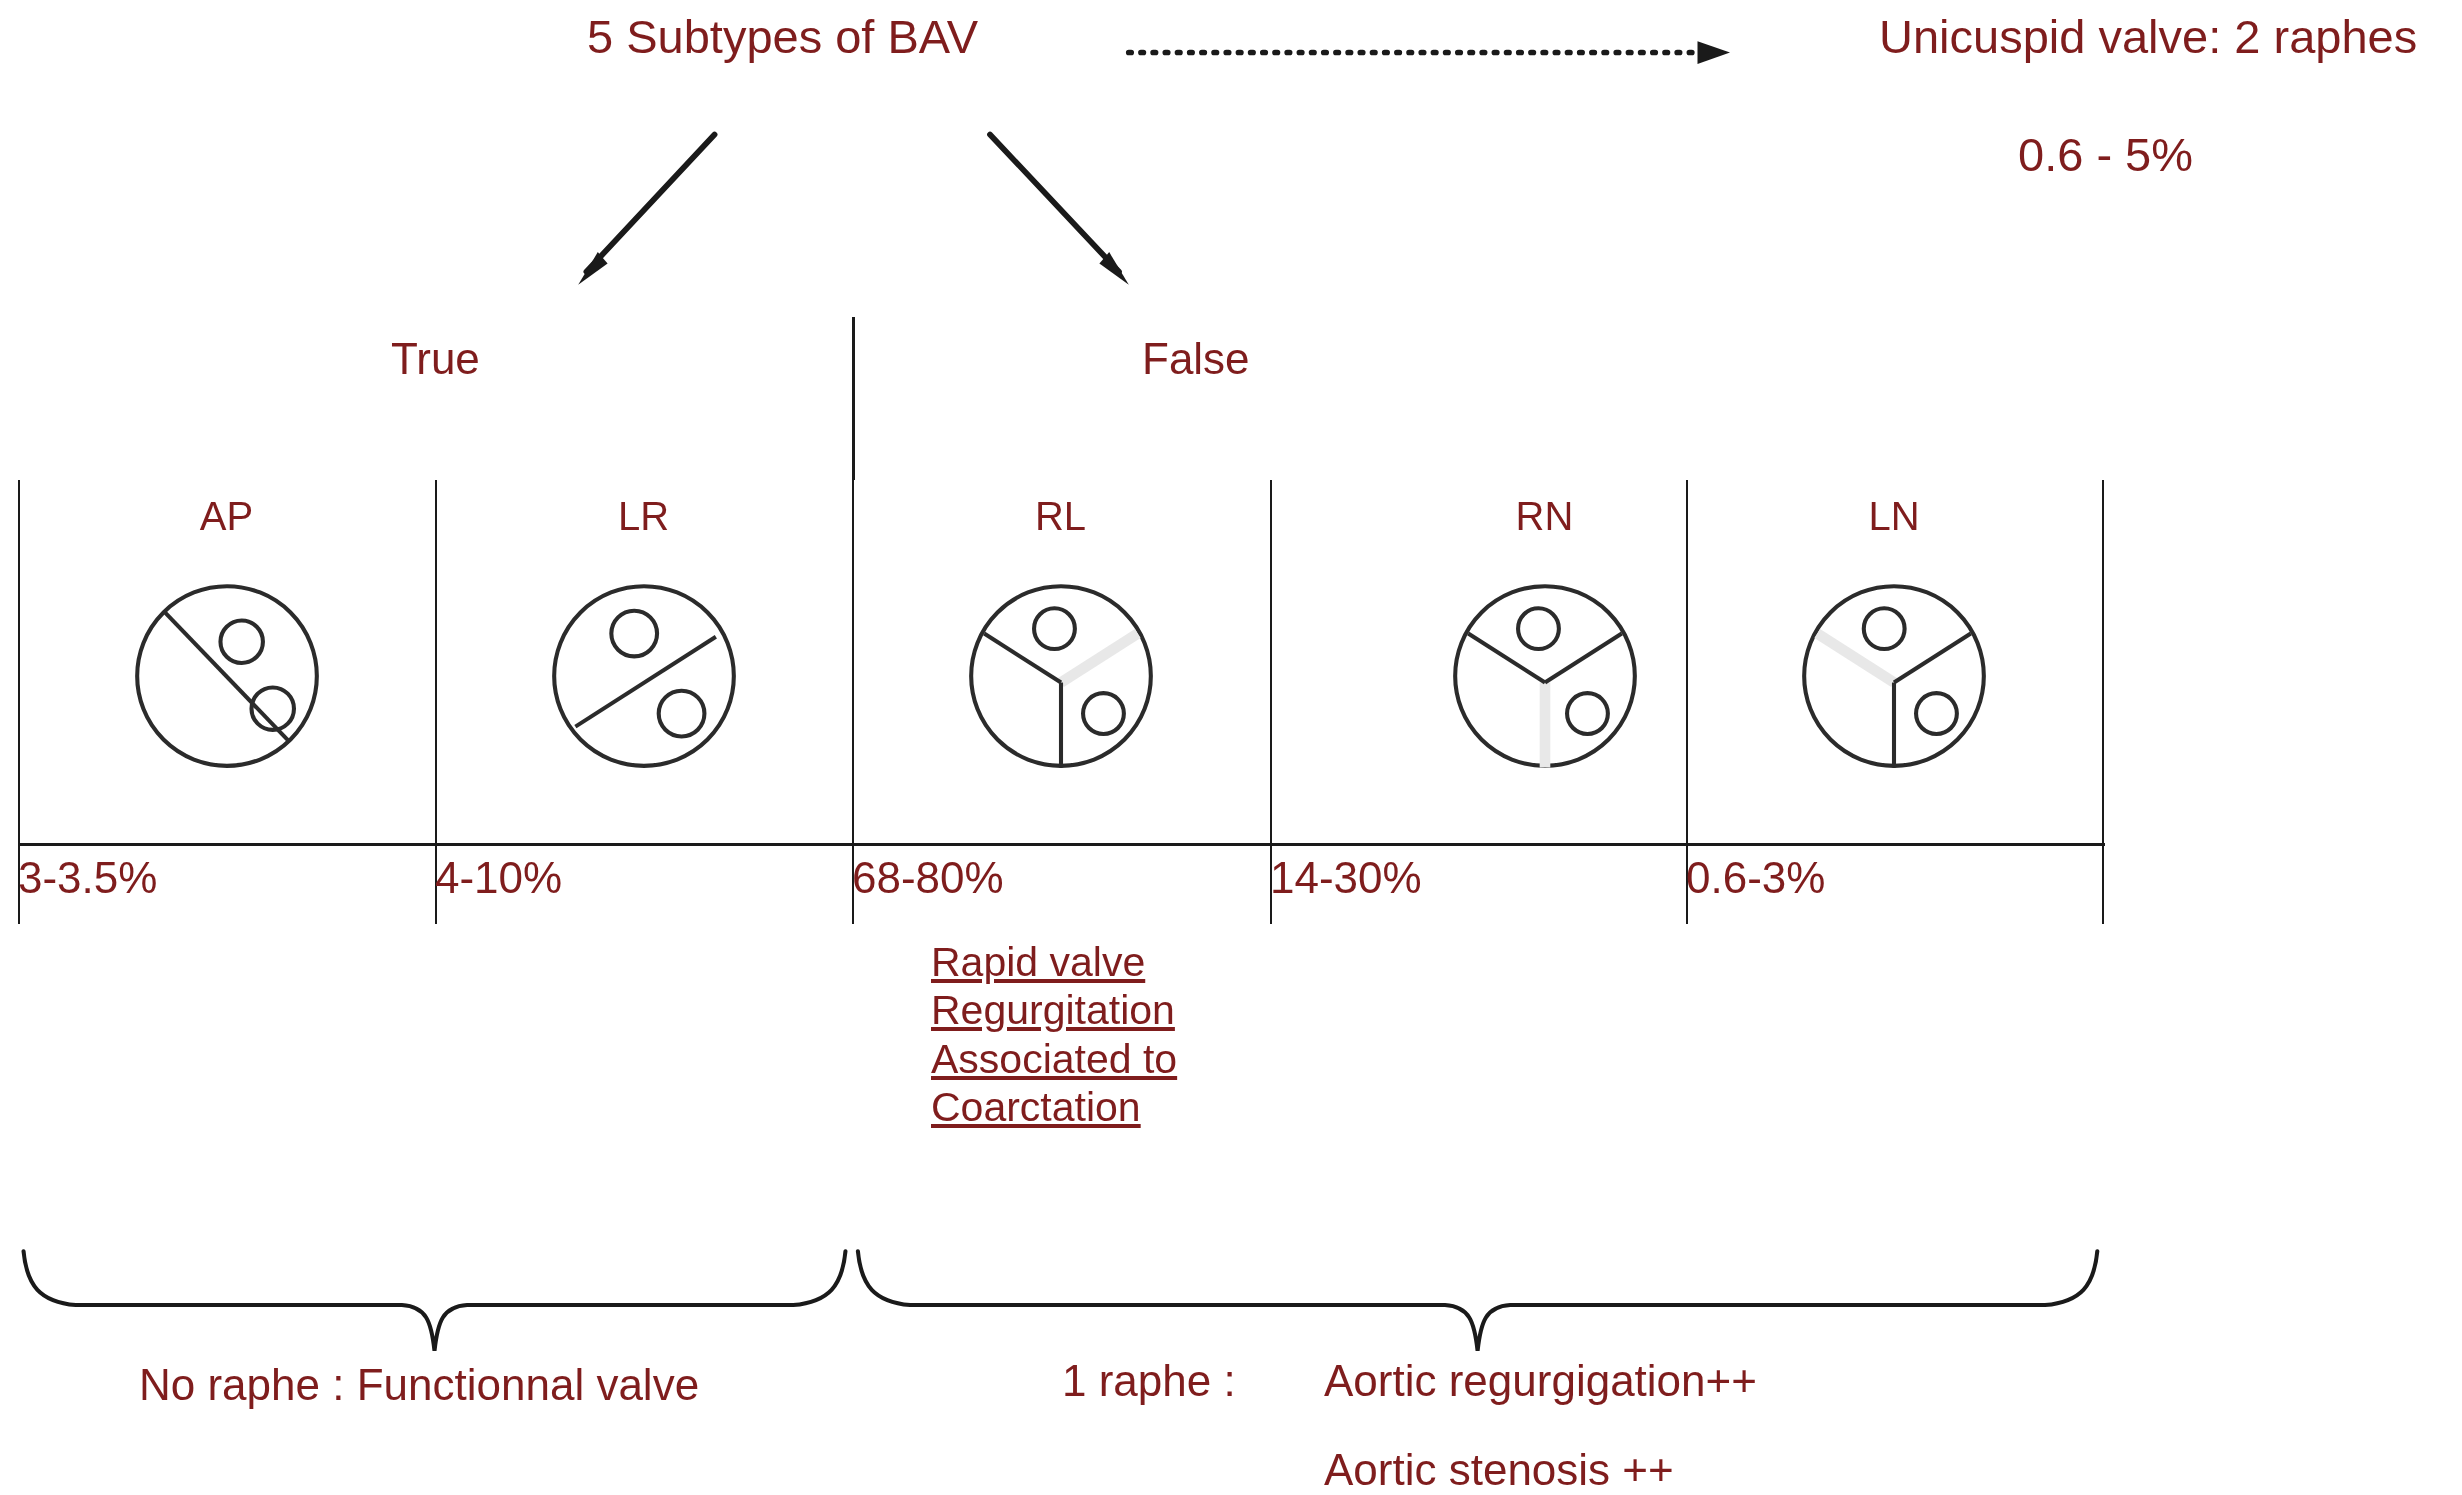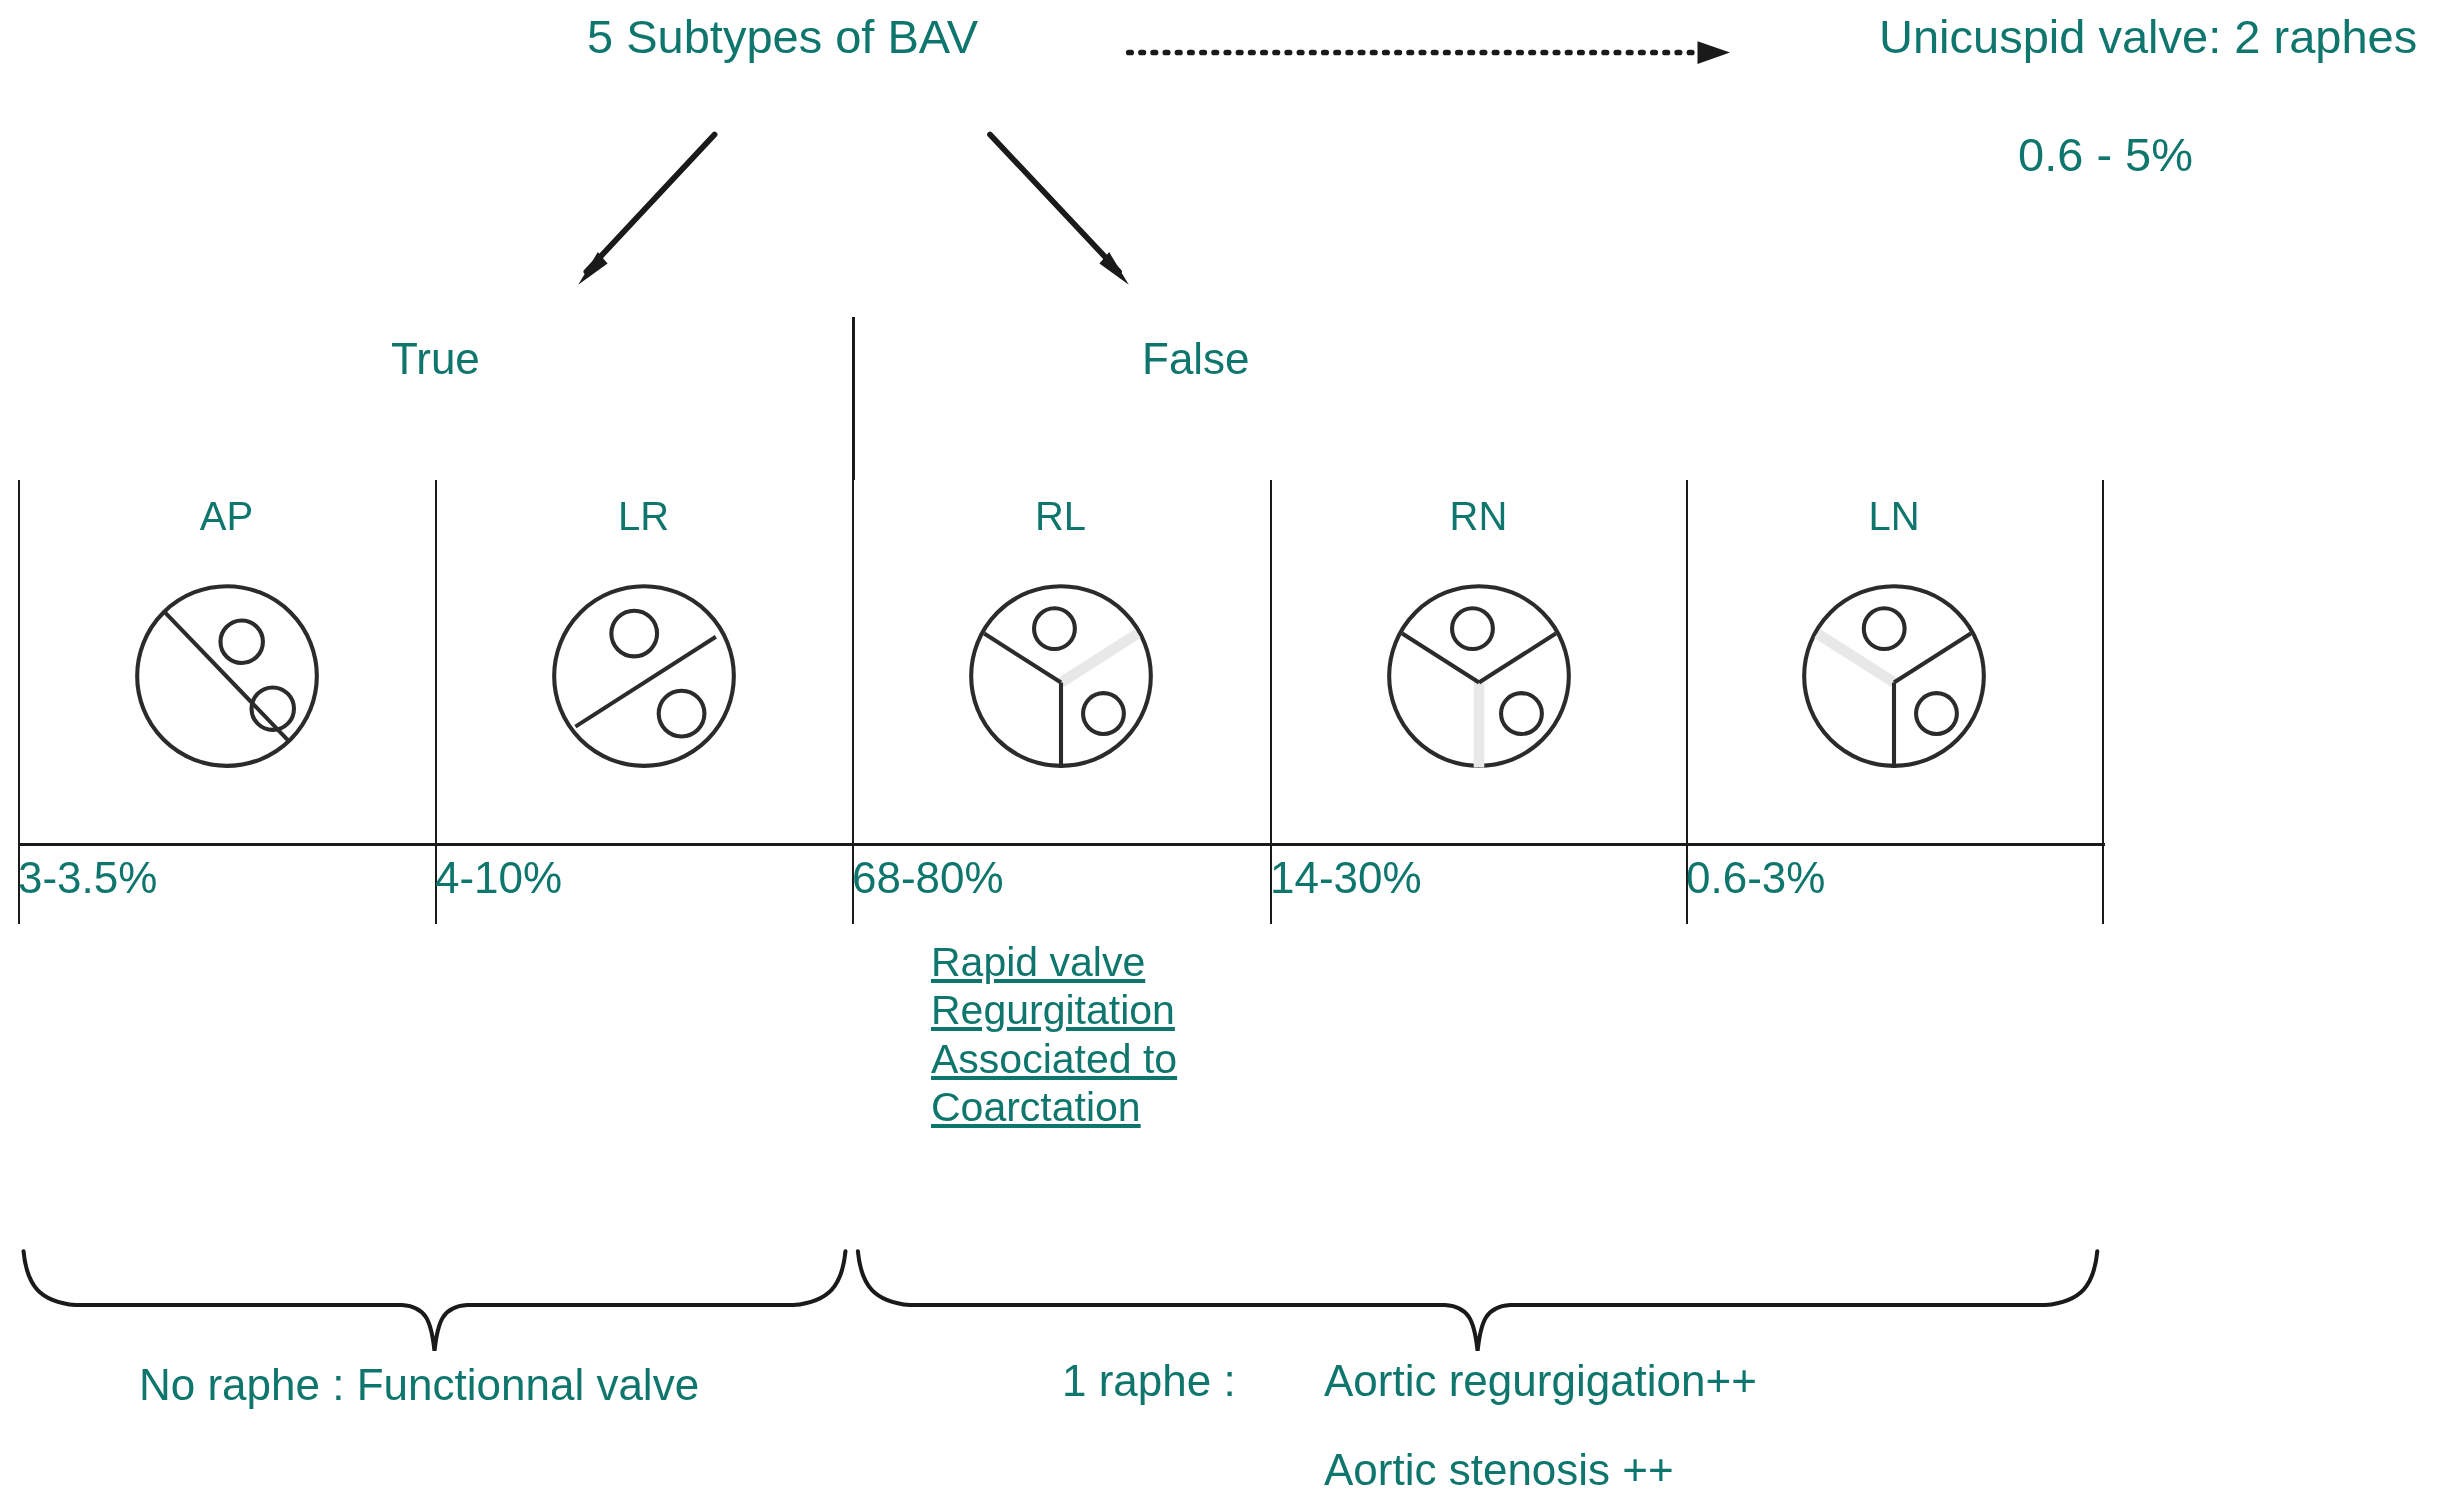--- a/index.html
+++ b/index.html
@@ -14,21 +14,21 @@
   #stage {
     position: relative;
     width: 2462px;
     height: 1496px;
     background: #ffffff;
     overflow: hidden;
   }
   .abs { position: absolute; }
   .txt {
     font-family: "Liberation Sans", sans-serif;
-    color: #0f766e;
+    color: #7f1d1d;
     white-space: nowrap;
     line-height: 1.0;
   }
 
   
   #title-main {
     left: 587px; top: 13px;
     font-size: 47px;
   }
   #uni-label {
@@ -205,21 +205,21 @@
 
           <line x1="120" y1="128" x2="214" y2="68" stroke="#e8e8e8" stroke-width="13"></line>
           <line x1="120" y1="128" x2="26" y2="68" stroke="#2b2b2b" stroke-width="5"></line>
           <line x1="120" y1="128" x2="120" y2="232" stroke="#2b2b2b" stroke-width="5"></line>
           <circle cx="112" cy="62" r="25" fill="none" stroke="#2b2b2b" stroke-width="5"></circle>
           <circle cx="172" cy="166" r="25" fill="none" stroke="#2b2b2b" stroke-width="5"></circle>
         </svg>
       </div>
     </div>
 
-    <div class="col" style="left:1252px; width:417px;">
+    <div class="col" style="left:1252px; width:417px;padding-left:44px;">
       <div class="col-head txt">RN</div>
       <div class="valve-slot">
         <svg width="196" height="196" viewBox="0 0 240 240">
           <circle cx="120" cy="120" r="110" fill="none" stroke="#2b2b2b" stroke-width="5"></circle>
 
           <line x1="120" y1="128" x2="120" y2="232" stroke="#e8e8e8" stroke-width="13"></line>
           <line x1="120" y1="128" x2="214" y2="68" stroke="#2b2b2b" stroke-width="5"></line>
           <line x1="120" y1="128" x2="26" y2="68" stroke="#2b2b2b" stroke-width="5"></line>
           <circle cx="112" cy="62" r="25" fill="none" stroke="#2b2b2b" stroke-width="5"></circle>
           <circle cx="172" cy="166" r="25" fill="none" stroke="#2b2b2b" stroke-width="5"></circle>

